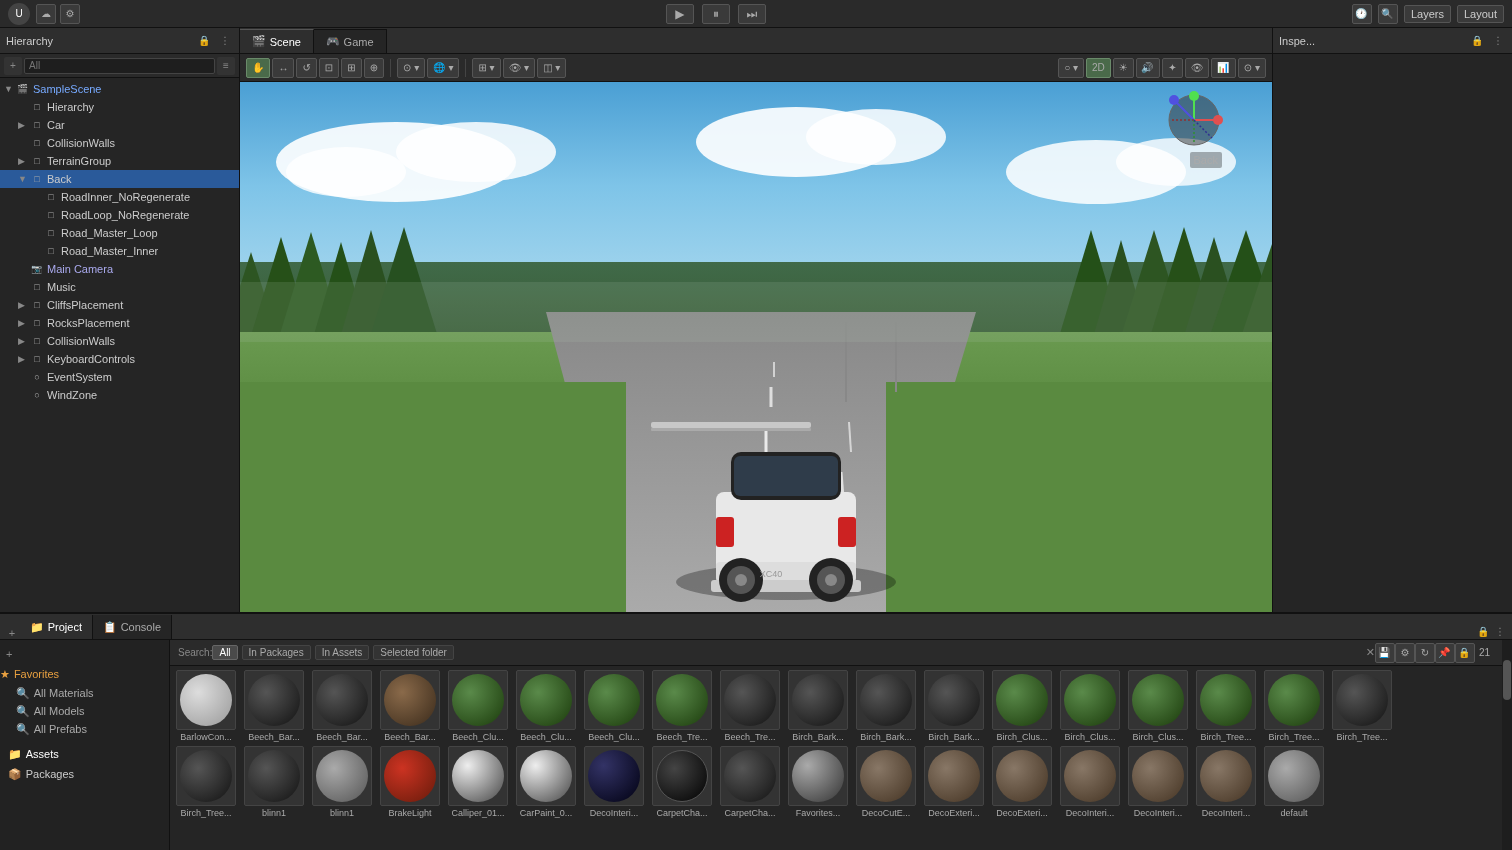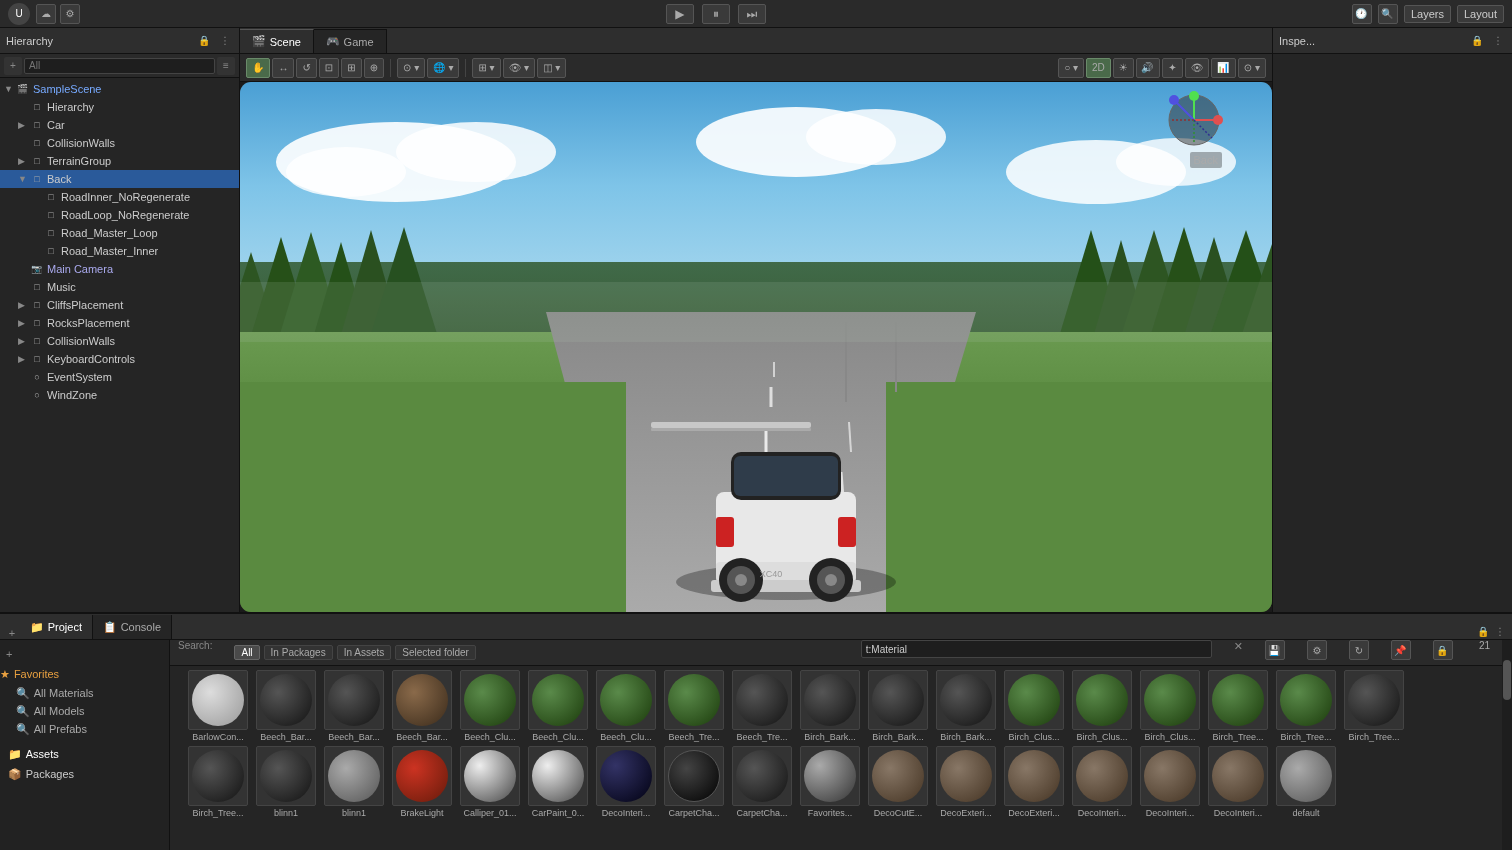--- a/index.html
+++ b/index.html
@@ -216,21 +216,20 @@
     .tool-btn.active { background: #4a6a4a; border-color: #6a8a6a; }
     .tool-separator {
       width: 1px; height: 18px;
       background: #444; margin: 0 2px;
     }
     .scene-view {
       flex: 1;
       position: relative;
       overflow: hidden;
       background: #333;
-      border-radius: 11px;
     }
     .back-label {
       position: absolute;
       top: 70px;
       right: 50px;
       color: #aaa;
       font-size: 11px;
       background: rgba(0,0,0,0.3);
       padding: 2px 4px;
       border-radius: 2px;
@@ -332,22 +331,23 @@
     .assets-area {
       flex: 1;
       display: flex;
       flex-direction: column;
       overflow: hidden;
     }
     .assets-toolbar {
       height: 26px;
       background: #2a2a2a;
       display: flex;
+      align-items: center;
       padding: 0 8px;
-      gap: 22px;
+      gap: 0;
       border-bottom: 1px solid #111;
     }
     .assets-search {
       flex: 1;
       background: #1e1e1e;
       border: 1px solid #444;
       border-radius: 2px;
       color: #ccc;
       padding: 1px 4px;
       font-size: 10px;
@@ -380,21 +380,20 @@
       overflow-y: auto;
       padding: 4px;
       display: flex;
       flex-direction: column;
       gap: 4px;
     }
     .assets-row {
       display: flex;
       gap: 4px;
       flex-wrap: nowrap;
-      margin-left: 12px;
     }
     .asset-item {
       width: 64px;
       display: flex;
       flex-direction: column;
       align-items: center;
       cursor: pointer;
       flex-shrink: 0;
     }
     .asset-thumb {
@@ -837,21 +836,20 @@
     <div class="assets-area">
       <div class="assets-toolbar">
         <span class="search-label">Search:</span>
         <div class="search-filter">
           <div class="filter-btn active">All</div>
           <div class="filter-btn">In Packages</div>
           <div class="filter-btn">In Assets</div>
           <div class="filter-btn">Selected folder</div>
         </div>
         <div style="flex:1;"></div>
-        <input class="assets-search" type="text" value="t:Material" style="">
         <span style="cursor:pointer; color:#888; font-size:11px;">✕</span>
         <div class="icon-btn">💾</div>
         <div class="icon-btn">⚙</div>
         <div class="icon-btn">↻</div>
         <div class="icon-btn">📌</div>
         <div class="icon-btn">🔒</div>
         <span class="count-badge">21</span>
       </div>
 
       <div class="assets-grid-area">

